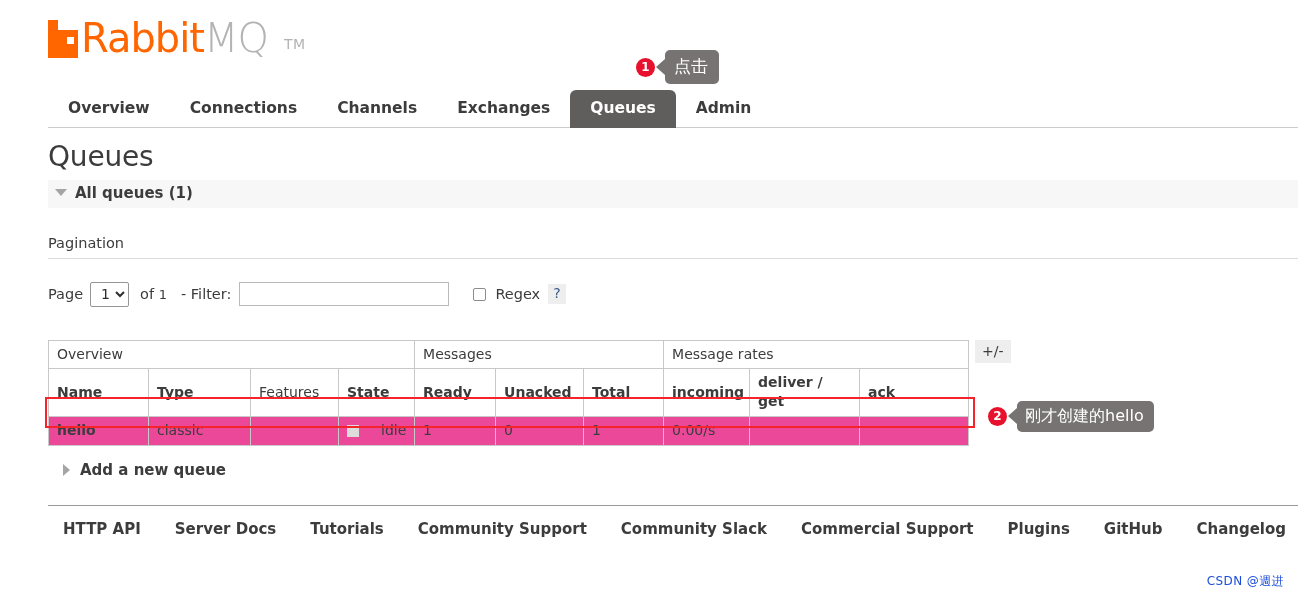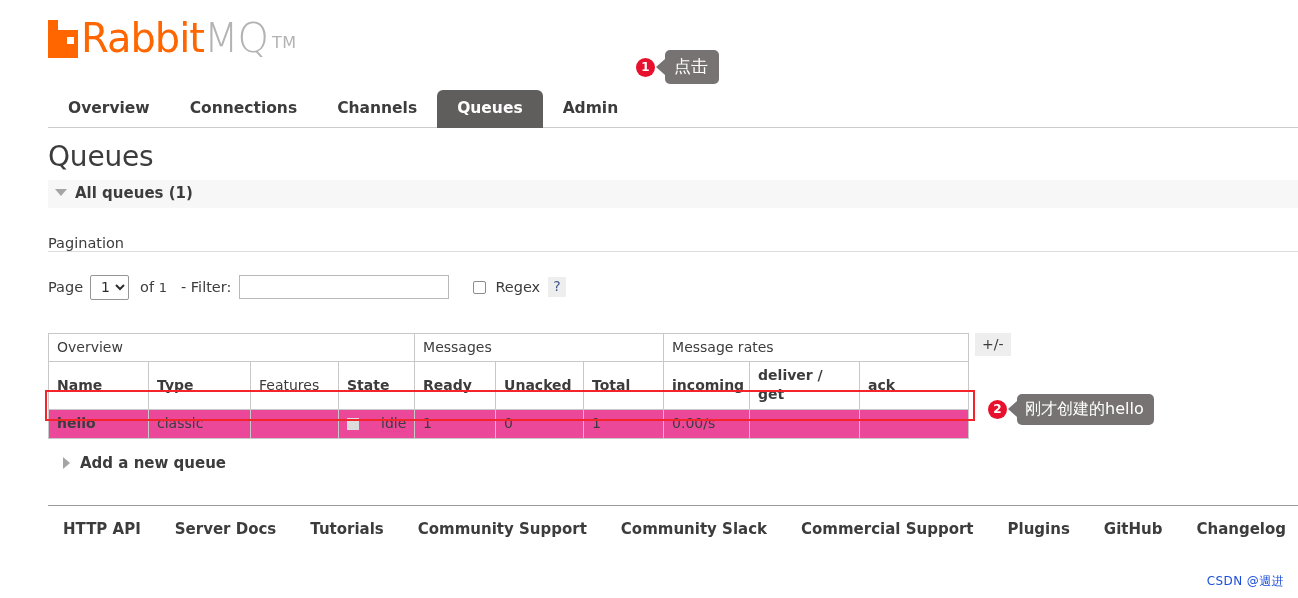--- a/index.html
+++ b/index.html
@@ -58,23 +58,23 @@
   }
   .logo-mq {
     font-family: "DejaVu Sans", "Liberation Sans", sans-serif;
     font-size: 40px;
     font-weight: 300;
     color: #b3b3b3;
     line-height: 40px;
     letter-spacing: -1px;
   }
   .logo-tm {
-    font-size: 16px;
+    font-size: 14px;
     color: #b3b3b3;
-    margin-left: 4px;
+    margin-left: 16px;
     margin-bottom: 6px;
     letter-spacing: 0.5px;
   }
   .version-badges {
     position: absolute;
     left: 290px; top: 28px;
     display: flex;
     gap: 14px;
   }
   .version-badge {
@@ -196,20 +196,21 @@
   }
   .section-label {
     font-size: 15px;
     font-weight: bold;
     color: #3c3c3c;
     line-height: 1.2;
   }
 
   #pagination-head {
     margin-top: 27px;
+    padding-bottom: 7px;
     border-bottom: 1px solid #dddddd;
     width: 1250px;
     font-size: 14.5px;
     color: #3c3c3c;
   }
 
   #pagination-controls {
     margin-top: 23px;
     display: flex;
     align-items: center;
@@ -395,20 +396,21 @@
       <span class="logo-tm">TM</span>
     </div>
 
   </div>
 
   <div id="nav">
     <ul id="nav-list">
       <li class="nav-item">Overview</li>
       <li class="nav-item">Connections</li>
       <li class="nav-item">Channels</li>
+      <li class="nav-item">Exchanges</li>
       <li class="nav-item active">Queues</li>
       <li class="nav-item">Admin</li>
     </ul>
   </div>
 
   <div id="annot1">
     <span class="annot-badge">1</span>
     <span class="annot-arrow"></span>
     <span class="annot-bubble">点击</span>
   </div>

